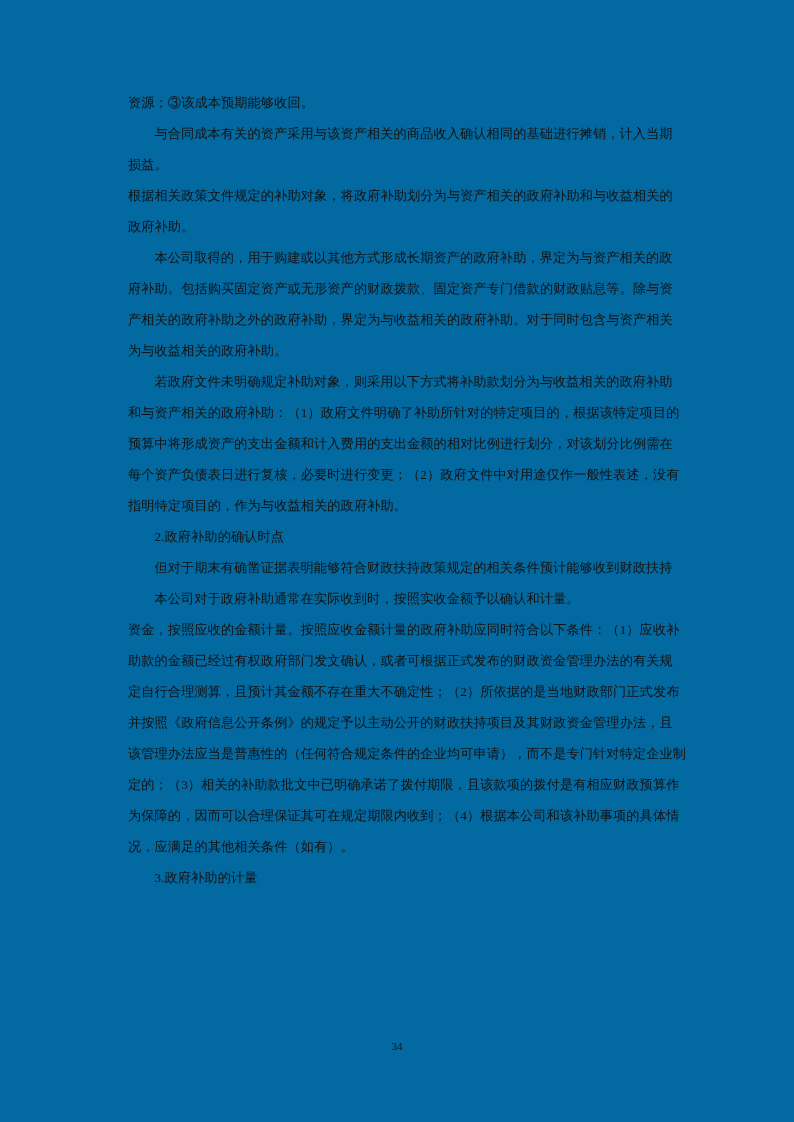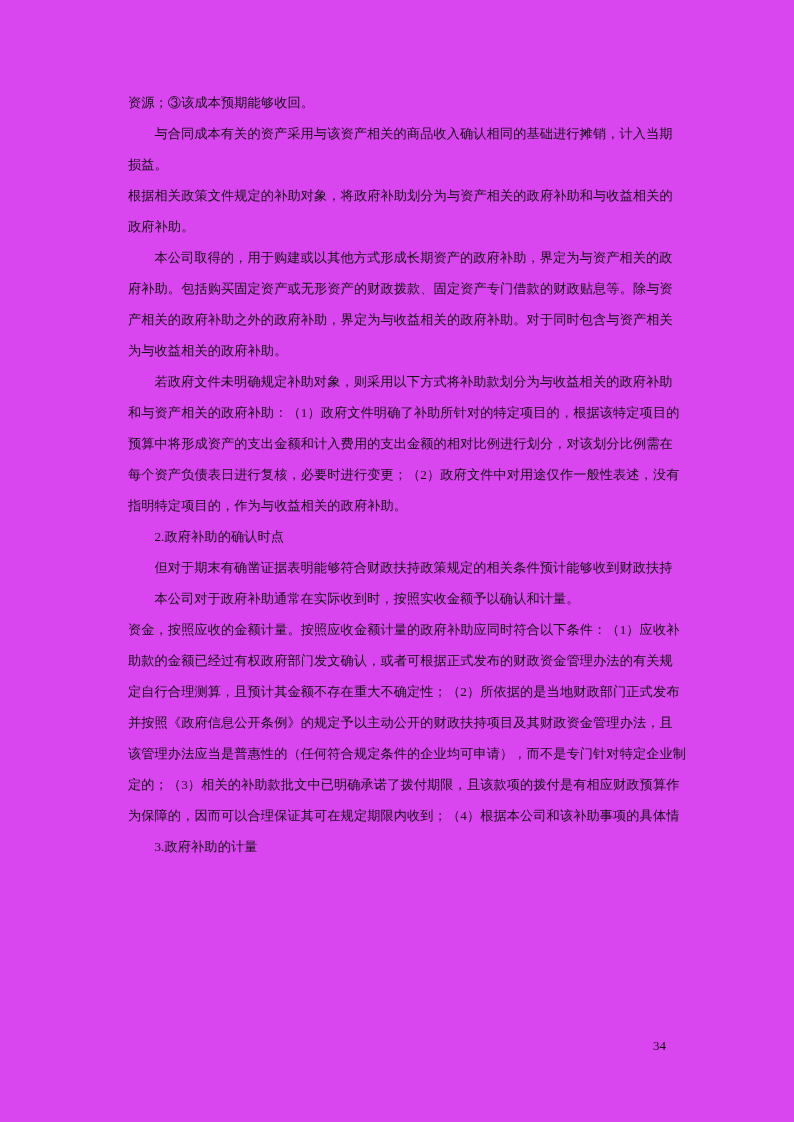--- a/index.html
+++ b/index.html
@@ -4,21 +4,21 @@
 <style>
   html, body {
     margin: 0;
     padding: 0;
     background: #ffffff;
   }
   .page {
     position: relative;
     width: 794px;
     height: 1122px;
-    background: #d946ef;
+    background: #0369a1;
     overflow: hidden;
     font-family: "Liberation Serif", "DejaVu Serif", serif;
     color: #121212;
   }
   .content {
     position: absolute;
     left: 128px;
     top: 87px;
     width: 538px;
     font-size: 13.2px;
@@ -39,22 +39,22 @@
   }
   .line.b-heading {
     font-weight: bold;
     letter-spacing: 0.5px;
   }
   .footer {
     position: absolute;
     left: 128px;
     width: 538px;
     top: 1036px;
-    text-align: right;
-    font-size: 13px;
+    text-align: center;
+    font-size: 11px;
     line-height: 20px;
     color: #121212;
   }
 </style>
 </head>
 <body>
 
 <div class="page">
   <div class="content" id="content">
       <div class="line last">资源；③该成本预期能够收回。</div>
@@ -74,16 +74,17 @@
       <div class="line last indent">2.政府补助的确认时点</div>
       <div class="line indent">但对于期末有确凿证据表明能够符合财政扶持政策规定的相关条件预计能够收到财政扶持</div>
       <div class="line last indent">本公司对于政府补助通常在实际收到时，按照实收金额予以确认和计量。</div>
       <div class="line">资金，按照应收的金额计量。按照应收金额计量的政府补助应同时符合以下条件：（1）应收补</div>
       <div class="line">助款的金额已经过有权政府部门发文确认，或者可根据正式发布的财政资金管理办法的有关规</div>
       <div class="line">定自行合理测算，且预计其金额不存在重大不确定性；（2）所依据的是当地财政部门正式发布</div>
       <div class="line">并按照《政府信息公开条例》的规定予以主动公开的财政扶持项目及其财政资金管理办法，且</div>
       <div class="line">该管理办法应当是普惠性的（任何符合规定条件的企业均可申请），而不是专门针对特定企业制</div>
       <div class="line">定的；（3）相关的补助款批文中已明确承诺了拨付期限，且该款项的拨付是有相应财政预算作</div>
       <div class="line">为保障的，因而可以合理保证其可在规定期限内收到；（4）根据本公司和该补助事项的具体情</div>
+      <div class="line last">况，应满足的其他相关条件（如有）。</div>
       <div class="line last indent">3.政府补助的计量</div>
     </div>
   <div class="footer">34</div>
 </div>
 
 </body></html>

